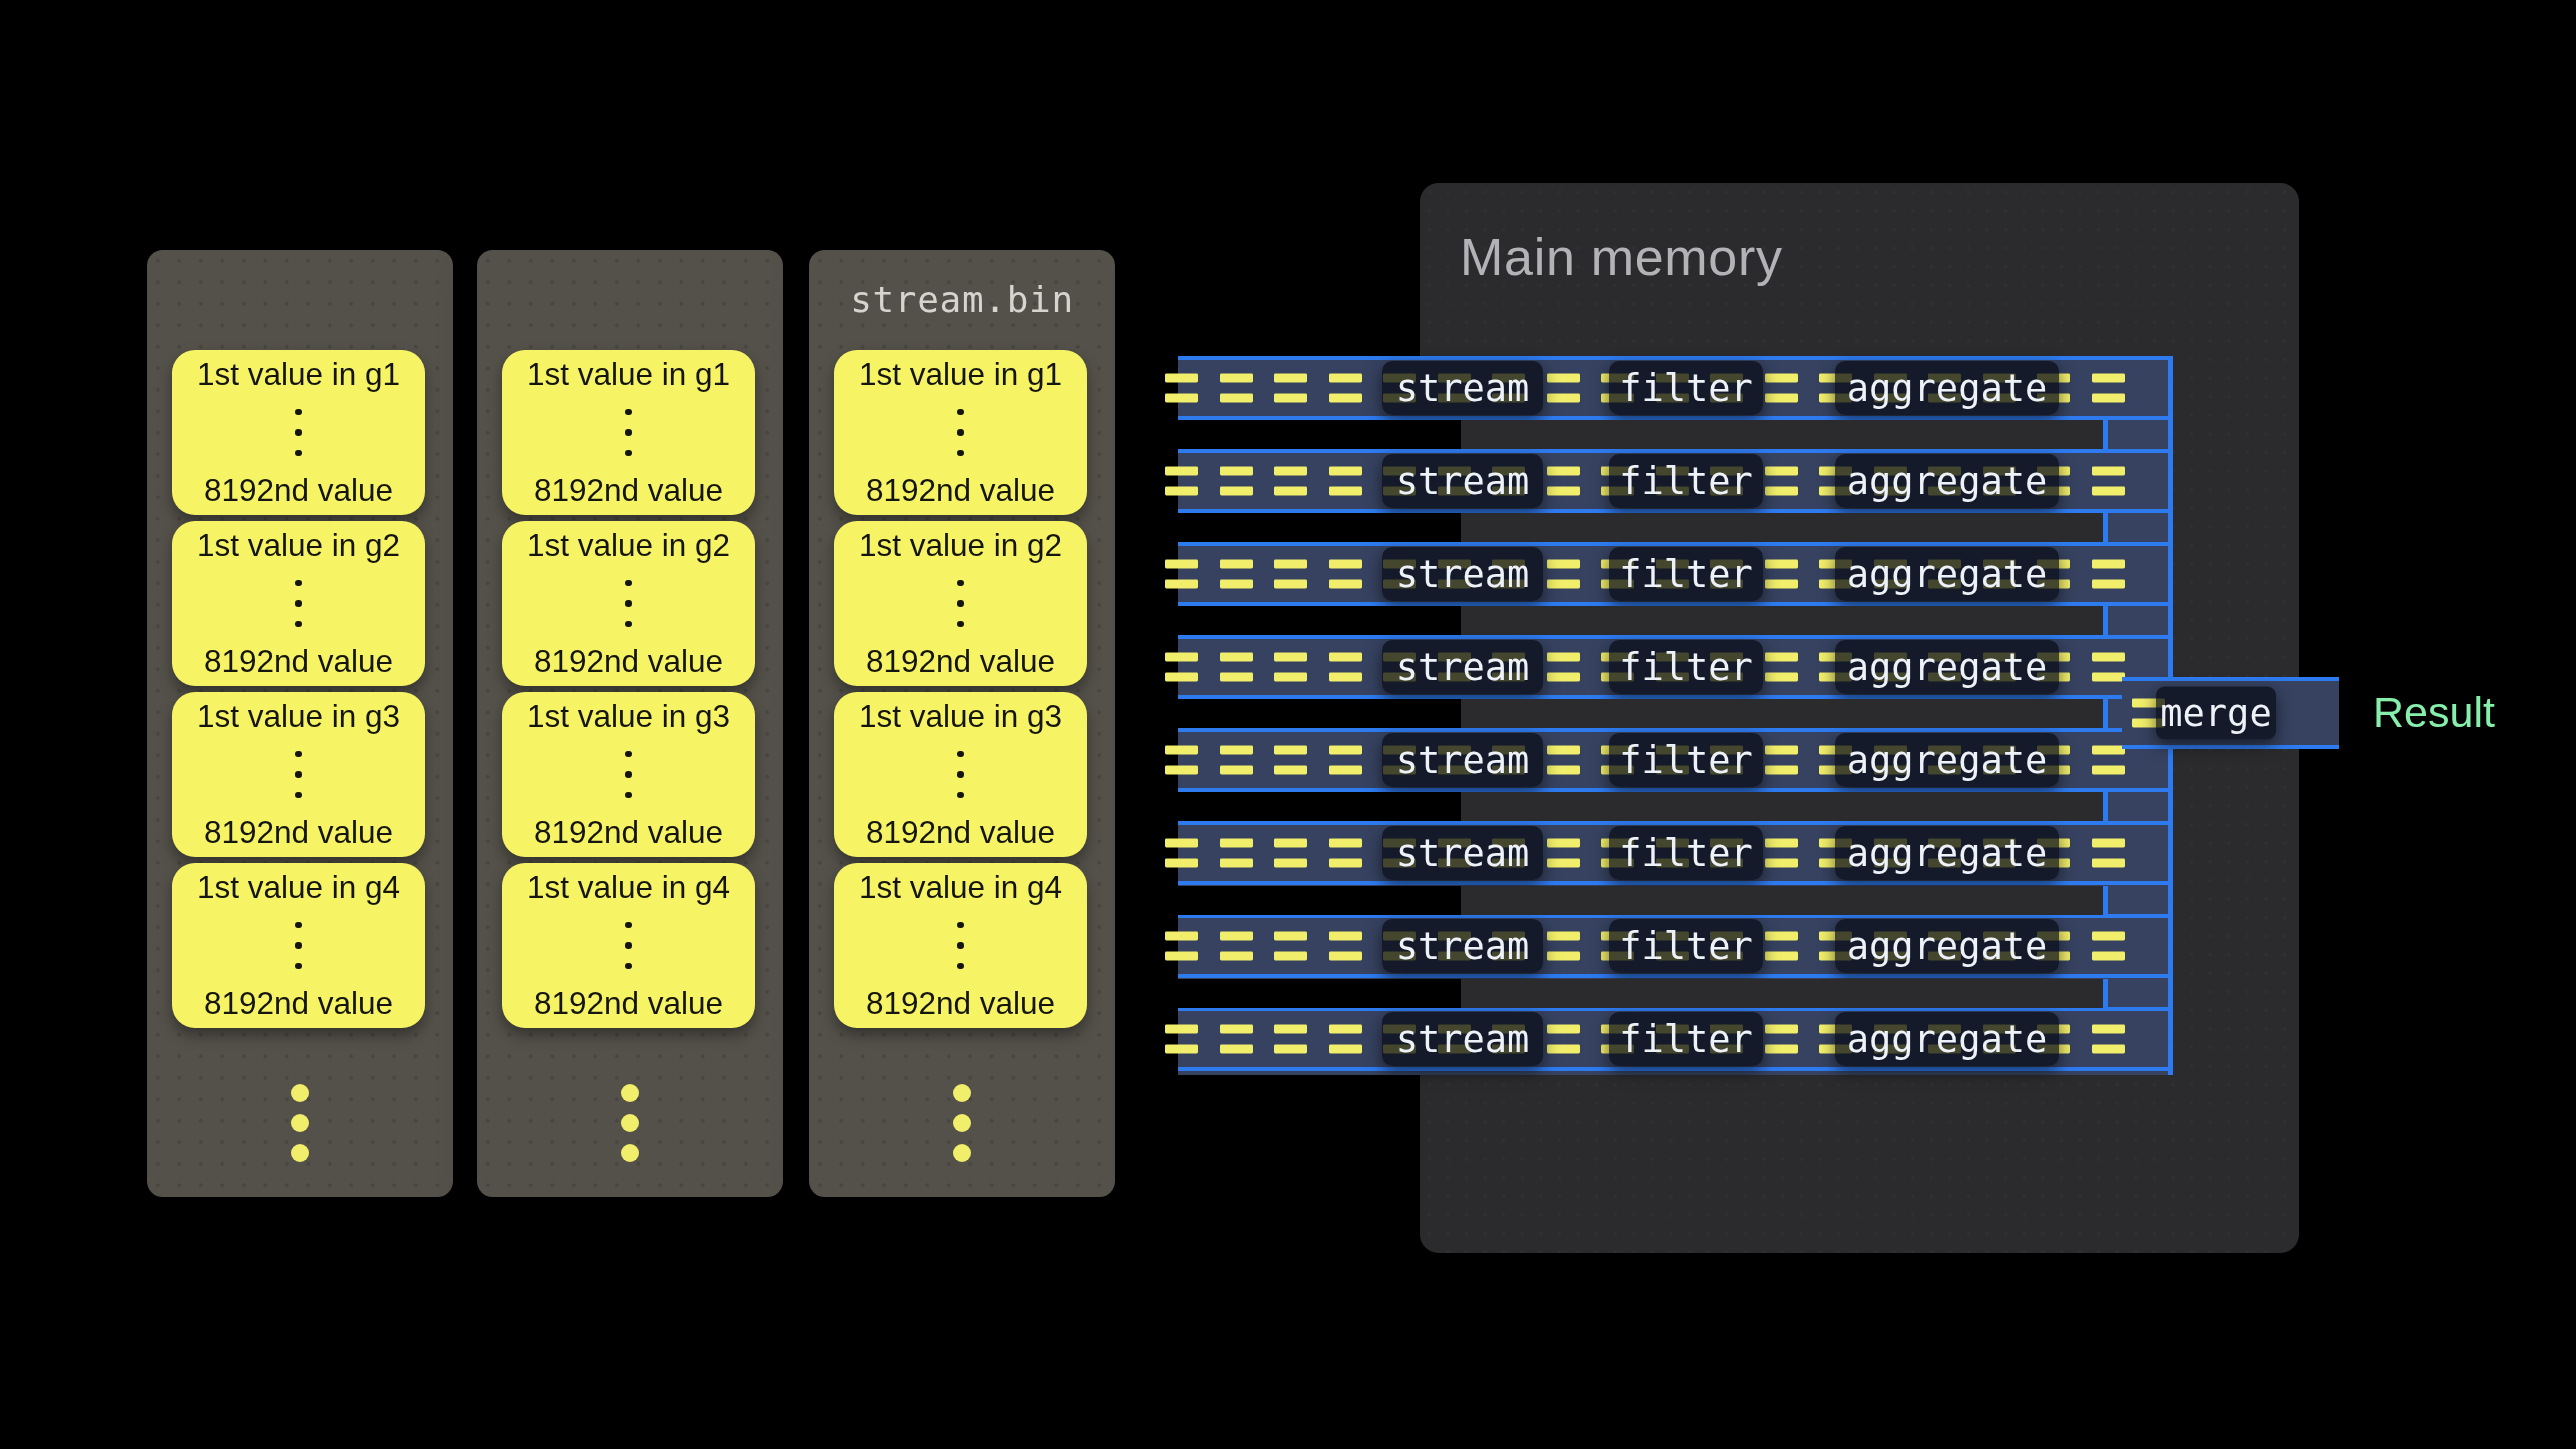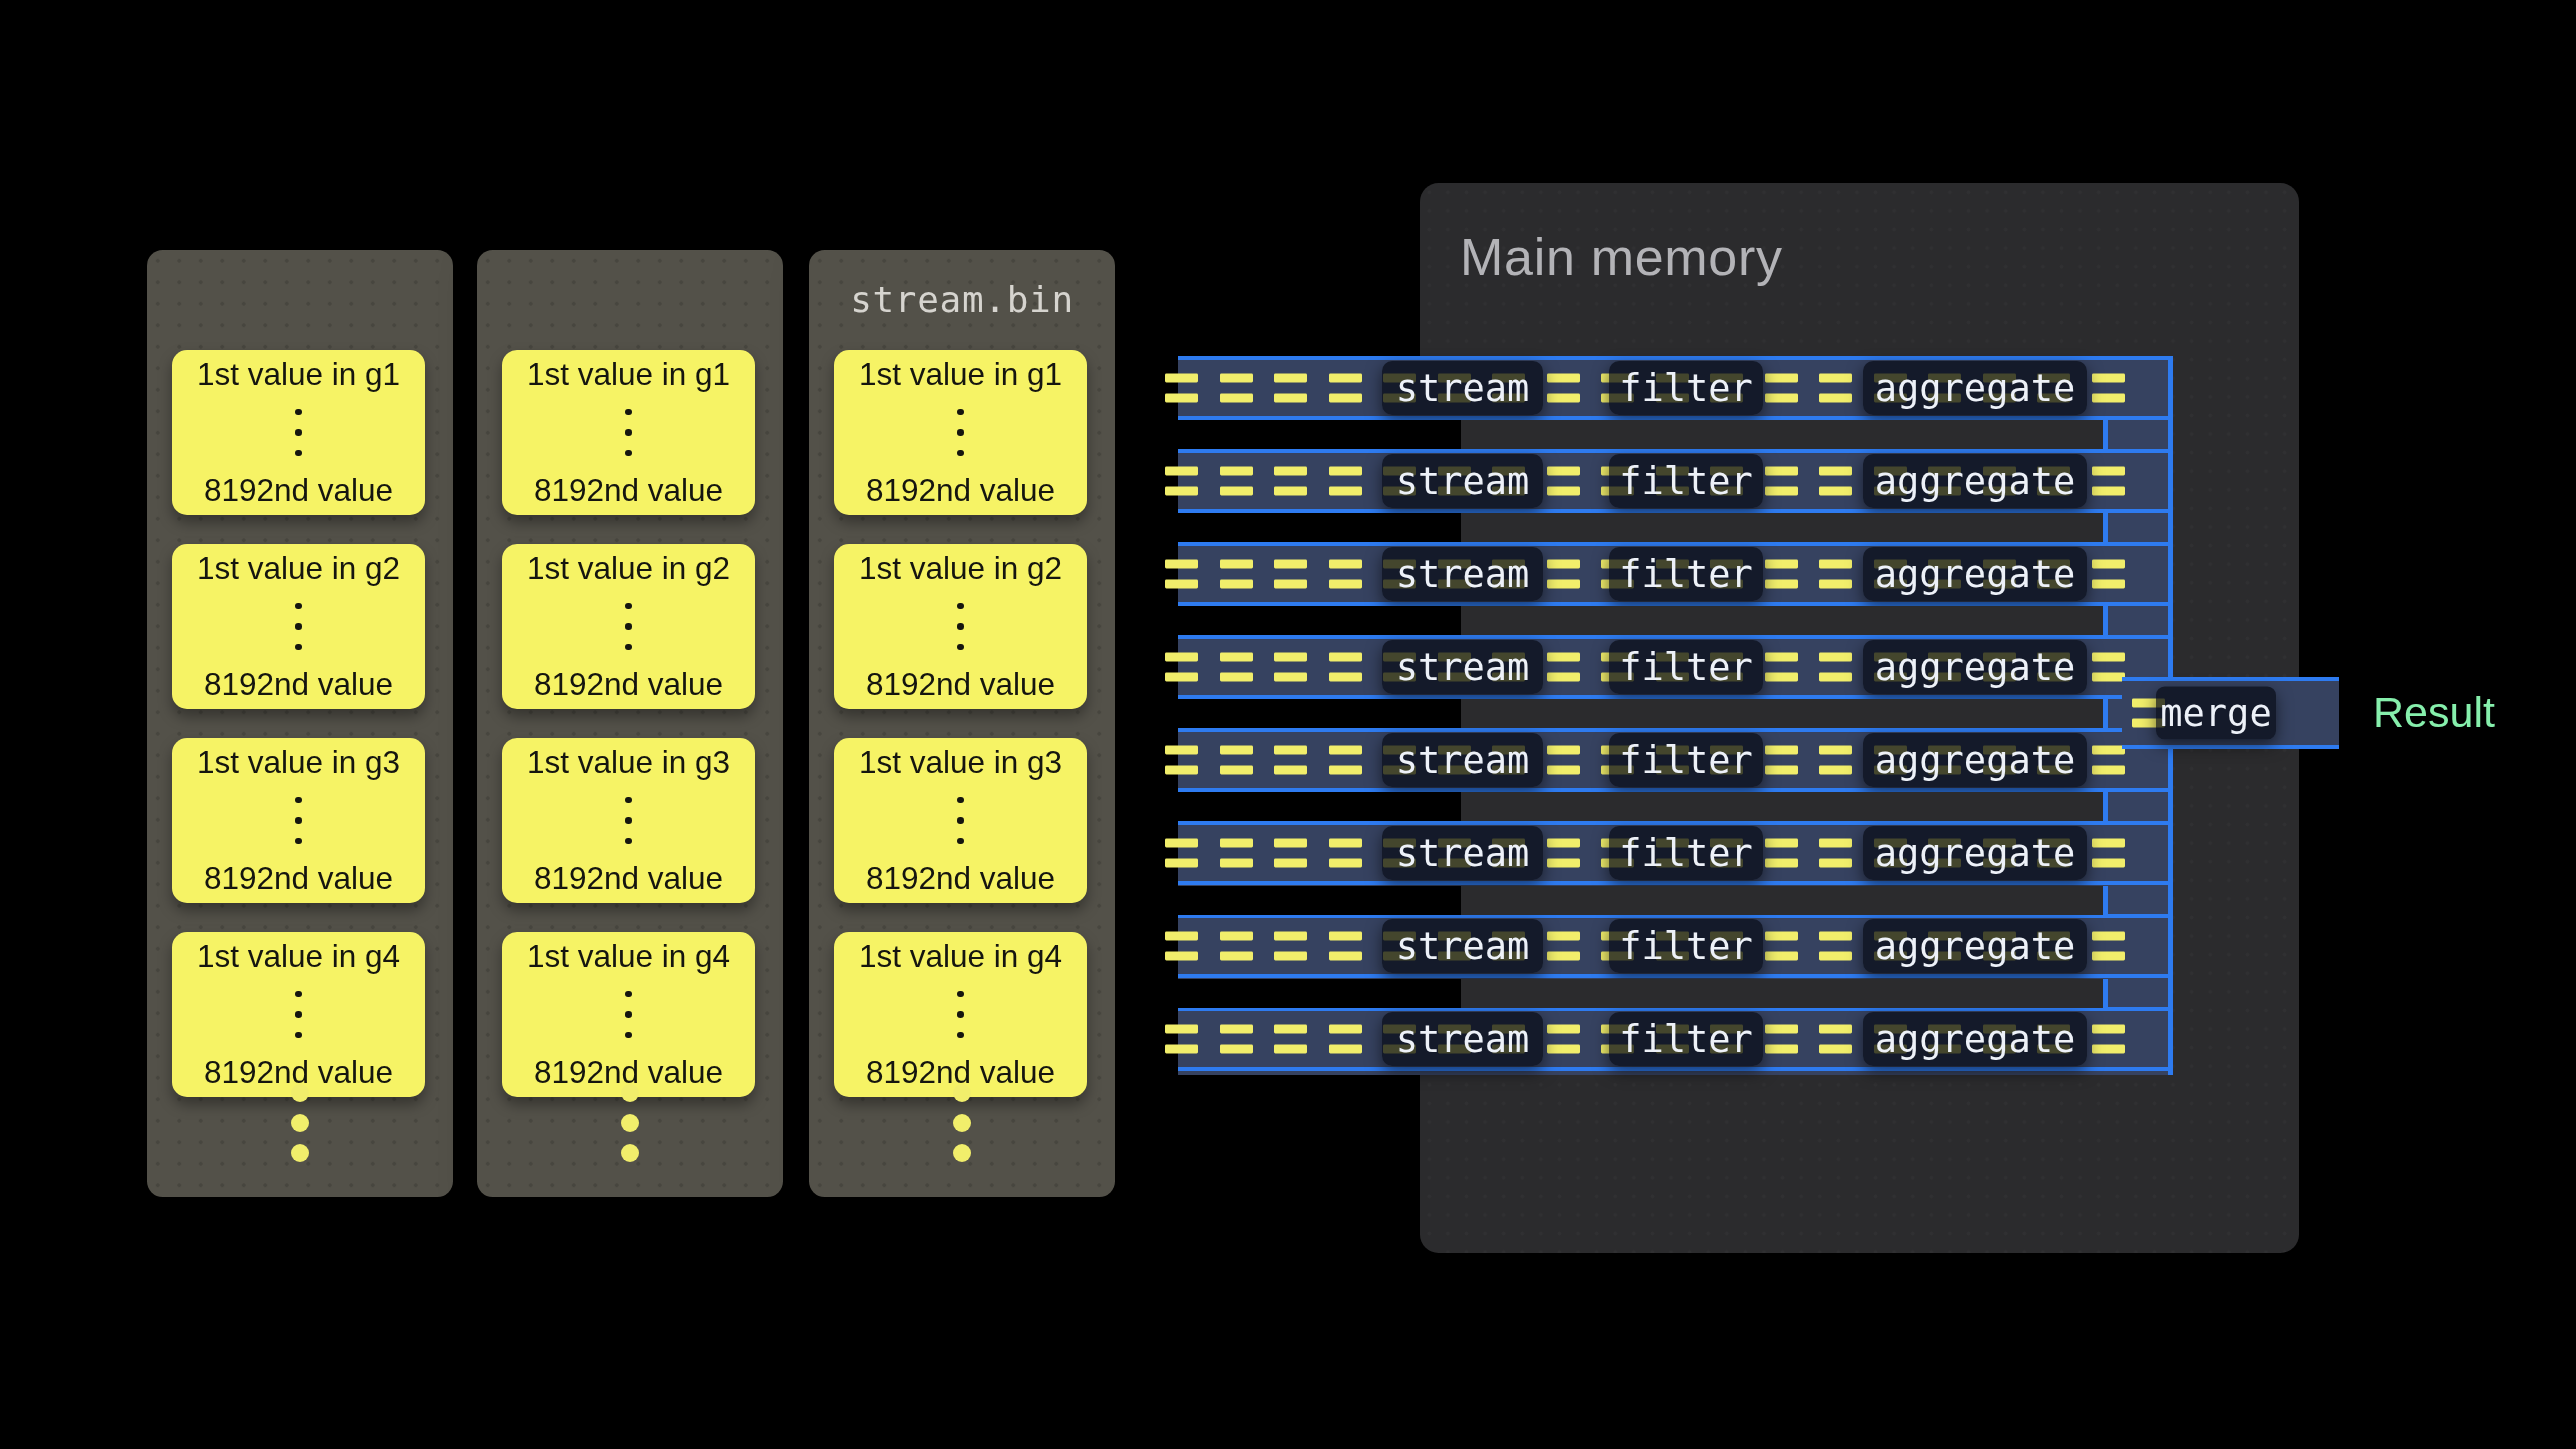--- a/index.html
+++ b/index.html
@@ -25,21 +25,21 @@
     box-shadow:0 13px 32px rgba(0,0,0,0.6);
     z-index:2;
   }
   .col-header{
     height:99px;display:flex;align-items:center;justify-content:center;
     font-family:"DejaVu Sans Mono","Liberation Mono",monospace;
     font-size:36px;color:#d6d4cf;letter-spacing:0.7px;
   }
   .blocks{position:absolute;left:25px;top:100px;width:253px;}
   .vblock{
-    height:165px;margin-bottom:29px;border-radius:15px;
+    height:165px;margin-bottom:6px;border-radius:23px;
     background:var(--block-yellow);
     box-shadow:0 7.2px 14.3px rgba(0,0,0,0.35);
     display:flex;flex-direction:column;justify-content:space-between;align-items:center;
     padding:7.2px 2.9px;box-sizing:border-box;
     color:#15150f;font-size:31.5px;line-height:1.1;
   }
   .vdots{display:flex;flex-direction:column;gap:14.3px;align-items:center;}
   .vdots i{width:6.4px;height:6.4px;border-radius:50%;background:#15150f;}
   .col-ellipsis{
     position:absolute;left:0;right:0;top:834px;
@@ -90,21 +90,21 @@
     position:absolute;top:50%;transform:translateY(-50%);height:54px;
     background:rgba(10,14,24,0.75);
     border-radius:10px;
     box-shadow:0 5.7px 15.7px rgba(0,0,0,0.55);
     display:flex;align-items:center;justify-content:center;
     font-family:"DejaVu Sans Mono","Liberation Mono",monospace;
     font-size:37px;color:#edf1f8;
   }
   .chip-stream{left:204px;width:161px;}
   .chip-filter{left:431px;width:154px;}
-  .chip-aggregate{left:657px;width:224px;margin-left:28px;}
+  .chip-aggregate{left:657px;width:224px;}
   
   #merge-band{
     position:absolute;left:2122px;top:677px;width:217px;height:72px;box-sizing:border-box;
     background:var(--band-navy);
     border-top:4.3px solid var(--accent-blue);
     border-bottom:4.3px solid var(--accent-blue);
     z-index:5;
   }
   #merge-band .eq{position:absolute;left:10px;top:50%;transform:translateY(-50%);}
   #merge-chip{left:34px;width:120px;height:53px;border-radius:8.6px;}

